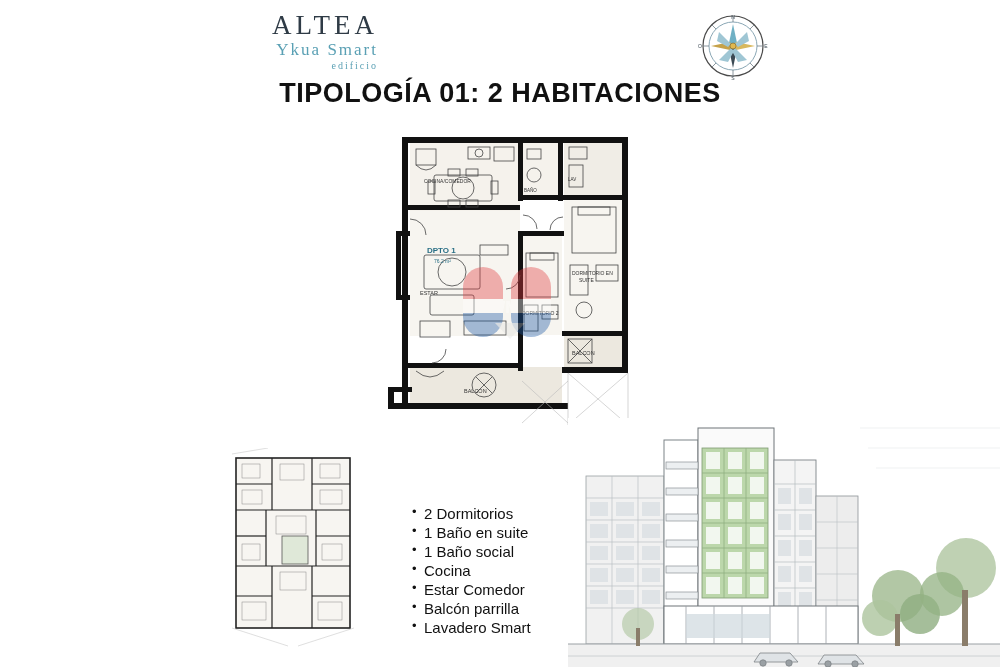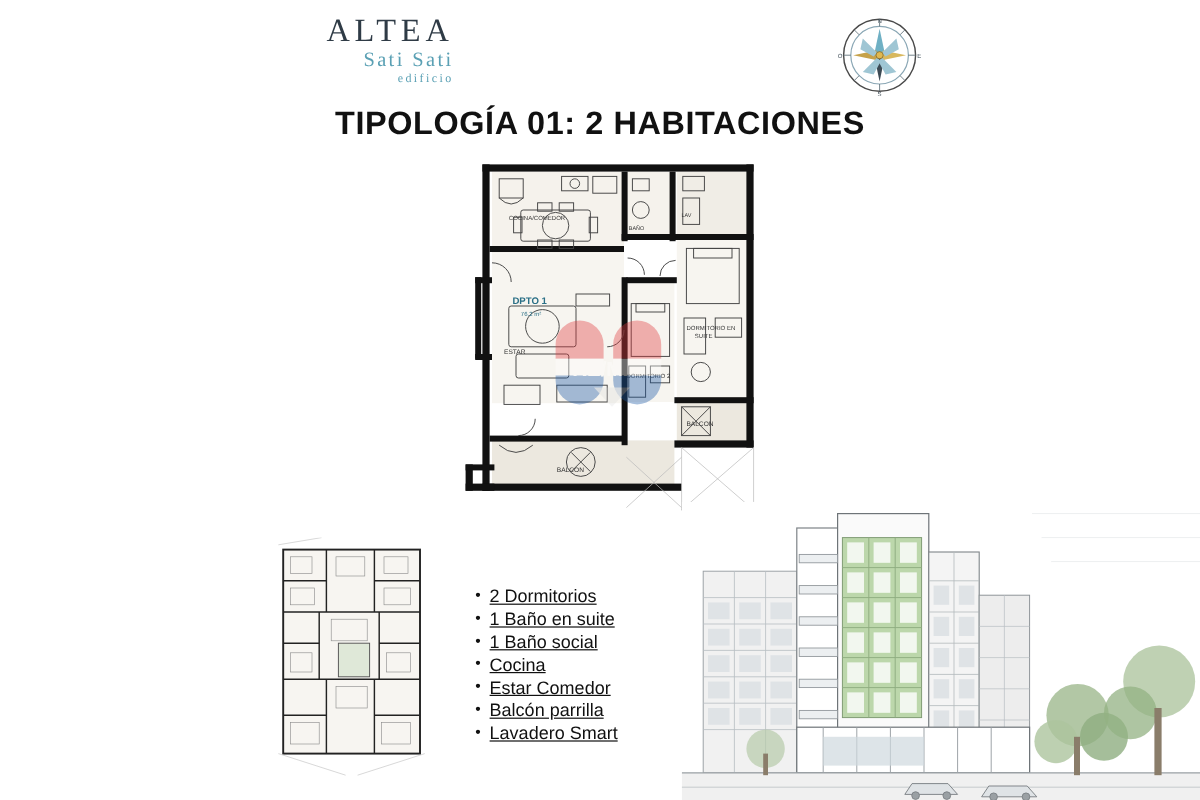--- a/index.html
+++ b/index.html
@@ -29,21 +29,21 @@
   .logo-edificio {
     font-family:"Liberation Serif", serif;
     font-size:10px; letter-spacing:2px; color:#5aa0b4; margin-top:3px; line-height:1;
   }
 
   
   .compass { position:absolute; left:697px; top:10px; width:72px; height:72px; }
 
   
   .title {
-    position:absolute; left:0; top:88px; width:1000px; text-align:center;
+    position:absolute; left:0; top:78px; width:1000px; text-align:center;
     font-size:27px; font-weight:bold; letter-spacing:0.5px; color:#111;
   }
 
   
   .plan-wrap {
     position:absolute; left:372px; top:135px; width:270px; height:305px;
   }
   .plan-wrap svg { display:block; }
 
   
@@ -52,37 +52,37 @@
     opacity:.38; pointer-events:none;
   }
 
   
   .mini-plan { position:absolute; left:228px; top:448px; width:130px; height:200px; }
 
   
   .specs { position:absolute; left:396px; top:488px; width:185px; }
   .specs .sup { font-size:19px; font-weight:bold; color:#111; margin-bottom:10px; }
   .specs .sup .val { font-weight:bold; }
-  .specs ul { list-style:none; margin:0; padding:0;text-decoration:underline; }
+  .specs ul { list-style:none; margin:16px; padding:0; }
   .specs li {
     font-size:15px; color:#111; line-height:1.27; padding-left:12px; position:relative;
   }
   .specs li::before {
     content:"\2022"; position:absolute; left:0; top:0; font-size:13px; color:#111;
   }
 
   
   .render { position:absolute; left:568px; top:418px; width:432px; height:249px; overflow:hidden; }
 </style>
 </head>
 <body>
 
 <div class="logo-block">
   <div class="logo-altea">ALTEA</div>
-  <div class="logo-ykua">Sati Sati</div>
+  <div class="logo-ykua">Ykua Smart</div>
   <div class="logo-edificio">edificio</div>
 </div>
 
 <div class="compass">
   <svg width="72" height="72" viewBox="0 0 72 72">
     <circle cx="36" cy="36" r="30" fill="#ffffff" stroke="#4a4a4a" stroke-width="1.2"></circle>
     <circle cx="36" cy="36" r="24" fill="none" stroke="#8aa7b5" stroke-width="1"></circle>
     <g stroke="#5b6b75" stroke-width="0.7">
       <line x1="36" y1="6" x2="36" y2="12"></line>
       <line x1="36" y1="60" x2="36" y2="66"></line>

